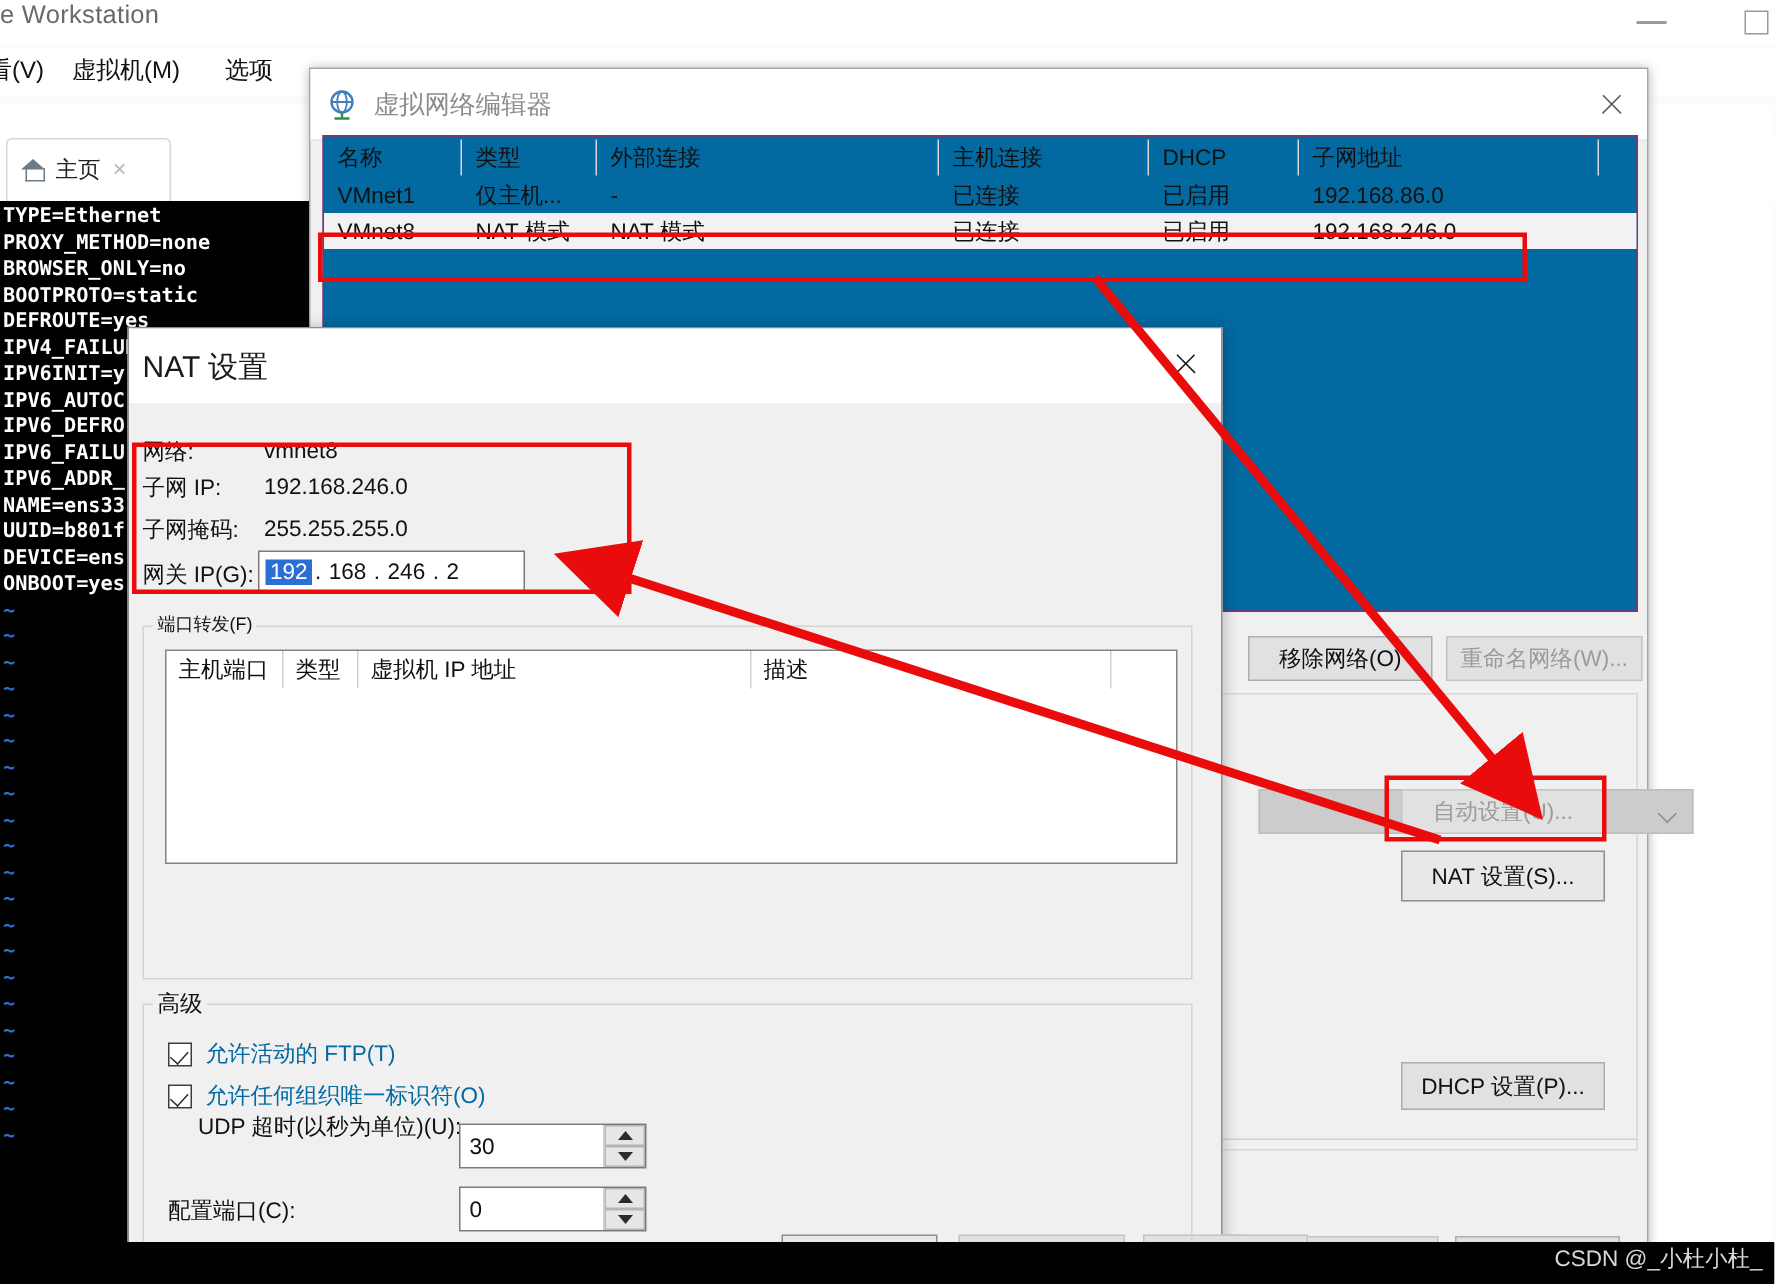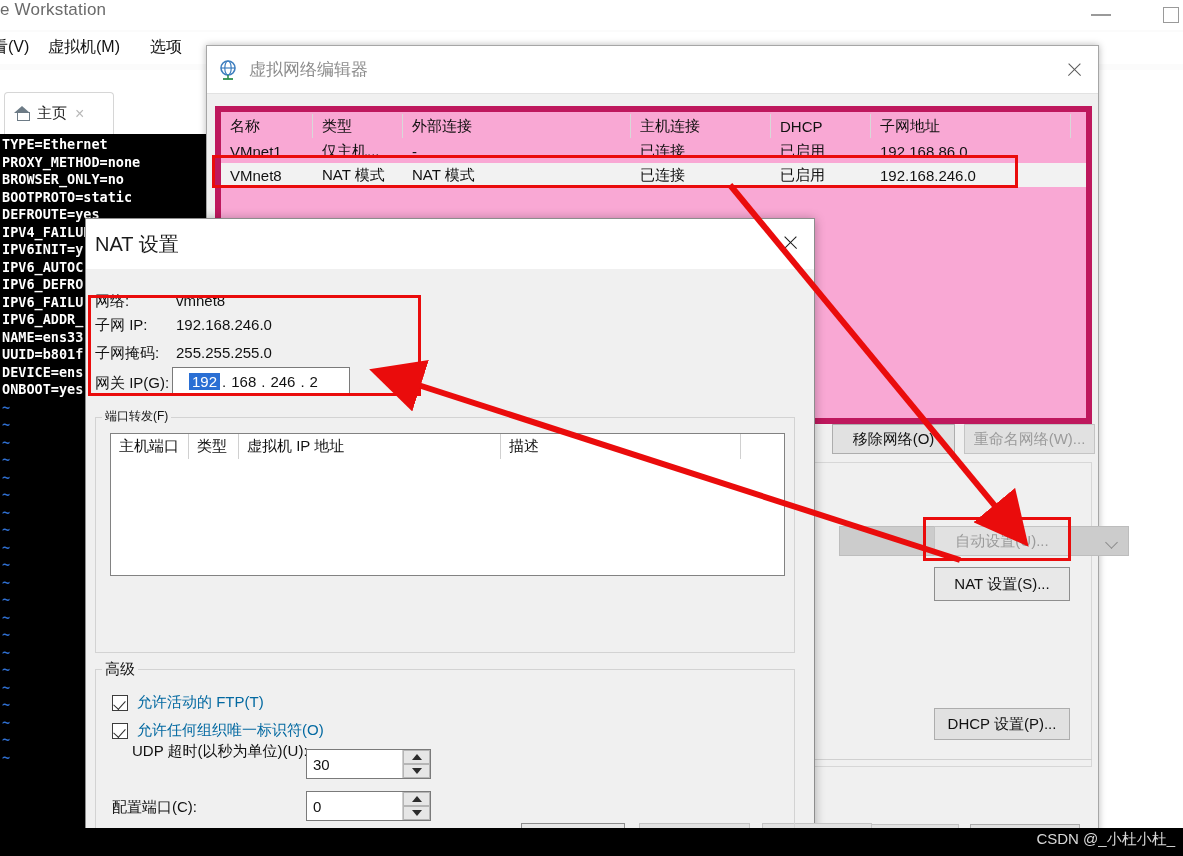--- a/index.html
+++ b/index.html
@@ -136,22 +136,22 @@
     position:absolute; right:0px; top:0px; width:48px; height:47px;
   }
   #vne-close::before, #vne-close::after {
     content:""; position:absolute; left:16px; top:23px; width:17px; height:1.4px;
     background:#5a5a5a;
   }
   #vne-close::before { transform:rotate(45deg); }
   #vne-close::after  { transform:rotate(-45deg); }
 
   #net-table {
-    position:absolute; left:8px; top:60px; width:877px; height:318px;
-    background:#f9a8d4; border:6px solid #be185d;
+    position:absolute; left:8px; top:44px; width:877px; height:318px;
+    background:#0369a1; border:1px solid #be185d;
   }
   .nt-row { position:absolute; left:0; width:100%; height:24px; display:flex; }
   .nt-head { top:2px; }
   .nt-r1 { top:27px; }
   .nt-r2 { top:51px; background:#f2f2f2; }
   .nt-cell {
     font-size:15px; color:#111; white-space:nowrap; overflow:hidden;
     padding-left:9px; display:flex; align-items:center;
   }
   .nt-head .nt-cell { border-right:1px solid #d8d8d8; }
@@ -230,21 +230,21 @@
   #val-network { left:90px; top:23px; }
   #lbl-subnetip { left:9px; top:47px; }
   #val-subnetip { left:90px; top:47px; }
   #lbl-netmask { left:9px; top:75px; }
   #val-netmask { left:90px; top:75px; }
   #lbl-gateway { left:9px; top:105px; }
 
   #gw-input {
     position:absolute; left:86px; top:98px; width:178px; height:28px;
     background:#ffffff; border:1px solid #7a7a7a;
-    display:flex; align-items:center; padding:0 16px; gap:2px;
+    display:flex; align-items:center; padding:0 4px; gap:2px;
     font-size:15px; color:#111;
   }
   .gw-seg { padding:0 3px; }
   .gw-seg.sel { background:#2a6fd4; color:#ffffff; }
   .gw-dot { color:#111; }
 
   #grp-portfwd {
     position:absolute; left:9px; top:148px; width:700px; height:236px;
     border:1px solid #d3d3d3;
   }

